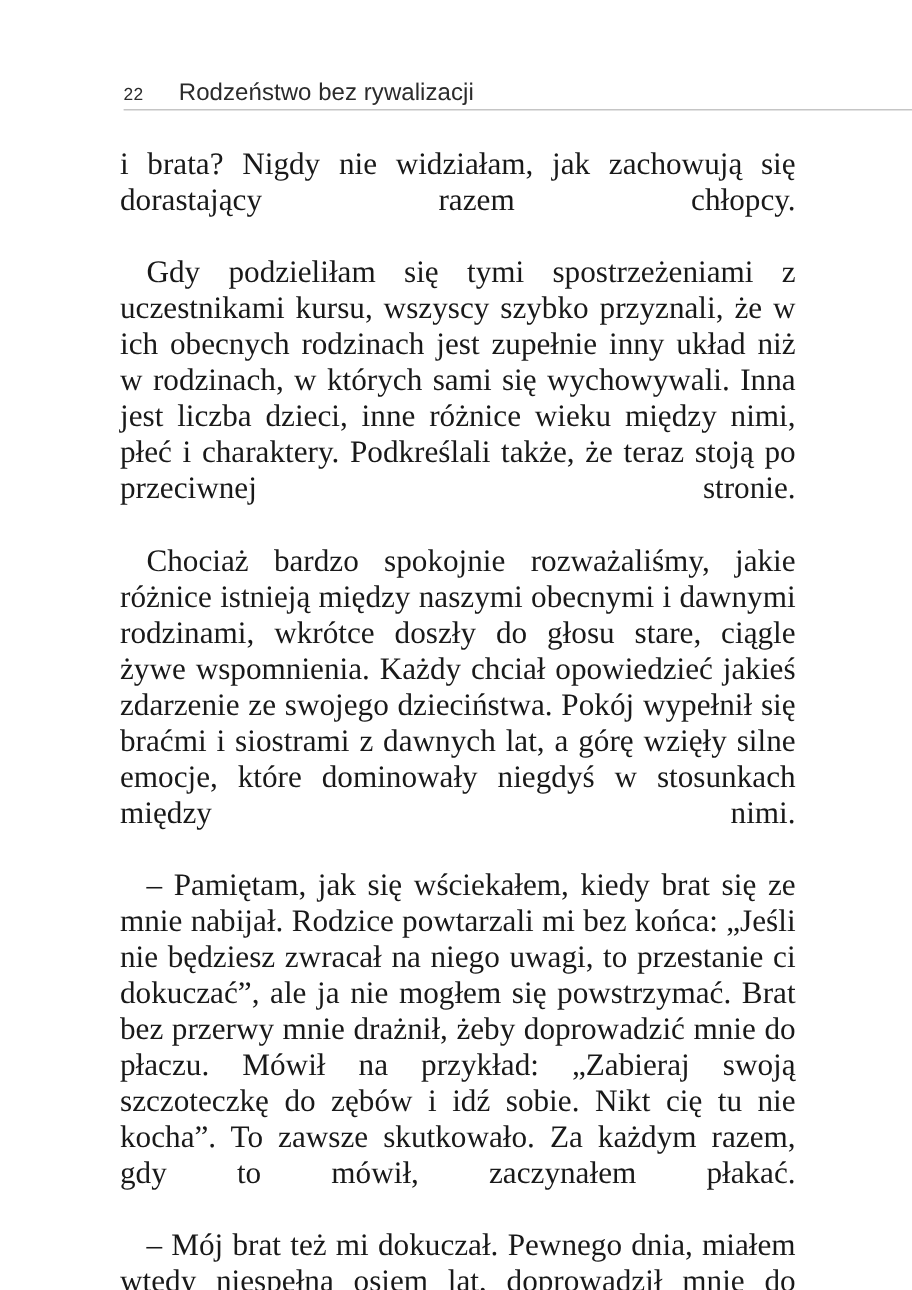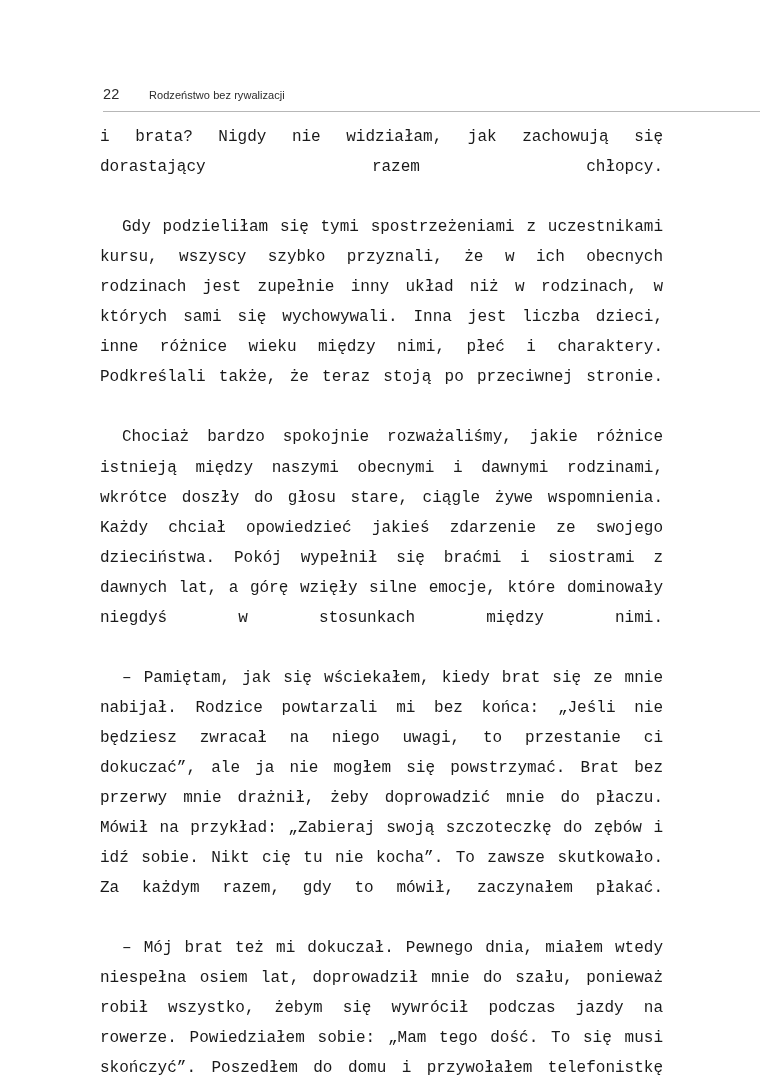--- a/index.html
+++ b/index.html
@@ -18,39 +18,38 @@
     -webkit-font-smoothing: antialiased;
   }
 
   
   .running-header {
     position: absolute;
     left: 0;
     top: 66px;
     width: 700px;
     height: 28px;
-    margin-top: 20px;
   }
   .header-row {
     position: absolute;
     left: 103px;
     top: 0;
     display: flex;
     align-items: baseline;
   }
   .folio {
     font-family: "Liberation Sans", sans-serif;
     font-size: 14.5px;
     color: #2b2b2b;
     letter-spacing: 0.1px;
     min-width: 46px;
   }
   .running-title {
     font-family: "Liberation Sans", sans-serif;
-    font-size: 11px;
+    font-size: 20px;
     color: #2b2b2b;
     letter-spacing: 0.05px;
     white-space: nowrap;
   }
   .header-rule {
     position: absolute;
     left: 103px;
     top: 25px;
     width: 660px;
     height: 0;
@@ -59,22 +58,22 @@
 
   
   .text-block {
     position: absolute;
     left: 100px;
     top: 122px;
     width: 563px;
   }
   p.para {
     margin: 0;
-    font-family: Liberation Mono, monospace;
-    font-size: 16px;
+    font-family: Liberation Serif, serif;
+    font-size: 26px;
     line-height: 30.05px;
     color: #191919;
     text-align: justify;
     text-justify: inter-word;
     word-spacing: 0.1px;
     hyphens: none;
     -webkit-hyphens: none;
   }
   p.para.indent {
     text-indent: 22px;

